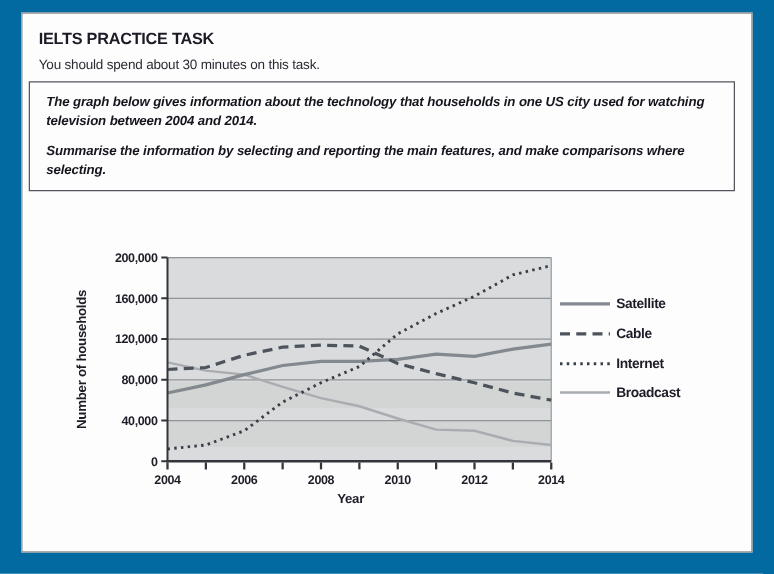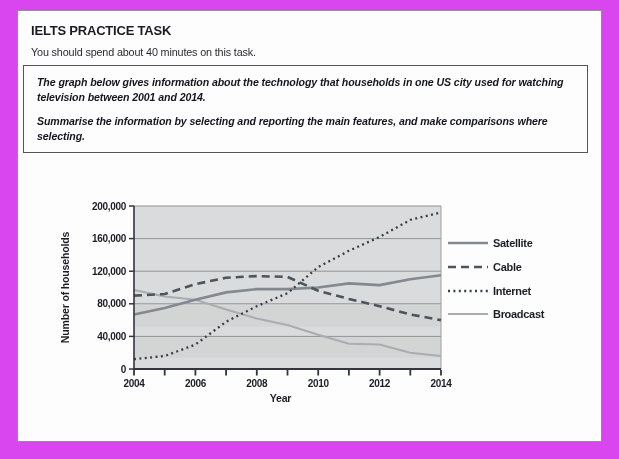--- a/index.html
+++ b/index.html
@@ -1,21 +1,21 @@
 <!DOCTYPE html>
 <html><head>
 <meta charset="utf-8">
 <style>
   html,body{margin:0;padding:0;}
   body{
     width:619px;height:459px;overflow:hidden;background:#ffffff;
     font-family:"Liberation Sans","DejaVu Sans",sans-serif;
     -webkit-font-smoothing:antialiased;
   }
-  .page{position:relative;width:619px;height:459px;background:#d946ef;}
+  .page{position:relative;width:619px;height:459px;background:#0369a1;}
   .outer-box{
     position:absolute;left:17px;top:10px;width:585px;height:432px;
     border:1px solid #8e8e90;background:#fdfdfd;box-sizing:border-box;
   }
   .task-title{
     position:absolute;left:13px;top:12px;margin:0;
     font-size:13px;font-weight:bold;letter-spacing:-0.2px;color:#1b1b25;
   }
   .task-instruction{
     position:absolute;left:13px;top:35px;margin:0;
@@ -39,24 +39,24 @@
   .svg-legend{font-size:11px;font-weight:bold;fill:#1d1d28;letter-spacing:-0.3px;}
 </style>
 </head>
 <body>
 
 <div class="page">
   <div class="outer-box">
 
     <h1 class="task-title">IELTS PRACTICE TASK</h1>
 
-    <p class="task-instruction">You should spend about 40 minutes on this task.</p>
+    <p class="task-instruction">You should spend about 30 minutes on this task.</p>
 
     <div class="prompt-box">
-      <p>The graph below gives information about the technology that households in one US city used for watching television between 2001 and 2014.</p>
+      <p>The graph below gives information about the technology that households in one US city used for watching television between 2004 and 2014.</p>
       <p>Summarise the information by selecting and reporting the main features, and make comparisons where selecting.</p>
     </div>
 
     <div class="chart-wrap">
       <svg id="chart" width="552" height="232" viewBox="0 0 552 232">
           <rect x="83" y="10" width="307" height="163" fill="#d9dbdc"></rect>
           <rect x="83" y="109.43" width="307" height="21.189999999999998" fill="#000" opacity="0.028"></rect>
           <rect x="83" y="140.4" width="307" height="21.189999999999998" fill="#000" opacity="0.028"></rect>
           <line x1="78" y1="173" x2="83" y2="173" stroke="#33343c" stroke-width="1.5"></line>
           <text x="75" y="176.5" text-anchor="end" class="svg-tick">0</text>

